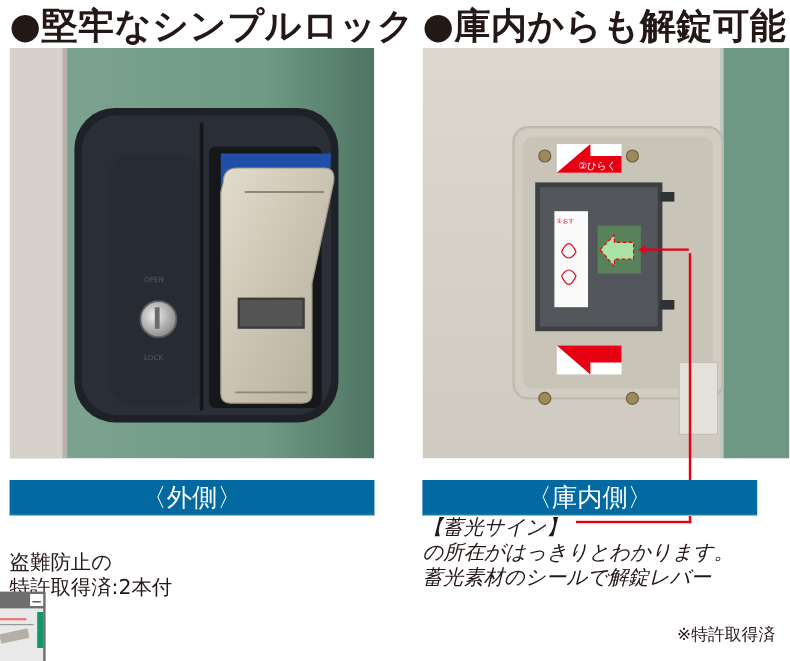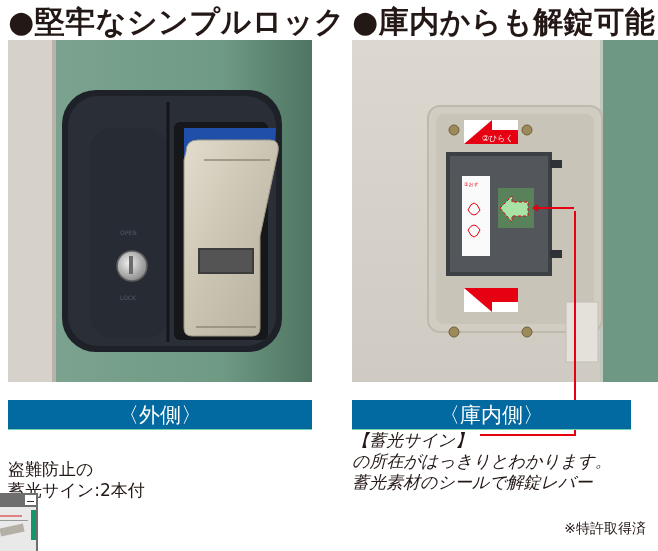--- a/index.html
+++ b/index.html
@@ -136,21 +136,21 @@
 </div>
 
 <div class="callout-v"></div>
 <div class="callout-h"></div>
 
 <div class="caption-bar left">〈外側〉</div>
 <div class="caption-bar right">〈庫内側〉</div>
 
 <div class="desc left">
   <span class="line">盗難防止の</span>
-  <span class="line">蓄光サイン:2本付</span>
+  <span class="line">特許取得済:2本付</span>
 </div>
 
 <div class="desc right">
   <span class="line">【蓄光サイン】</span>
   <span class="line">の所在がはっきりとわかります。</span>
   <span class="line">蓄光素材のシールで解錠レバー</span>
 </div>
 
 <div class="note">※特許取得済</div>
 

